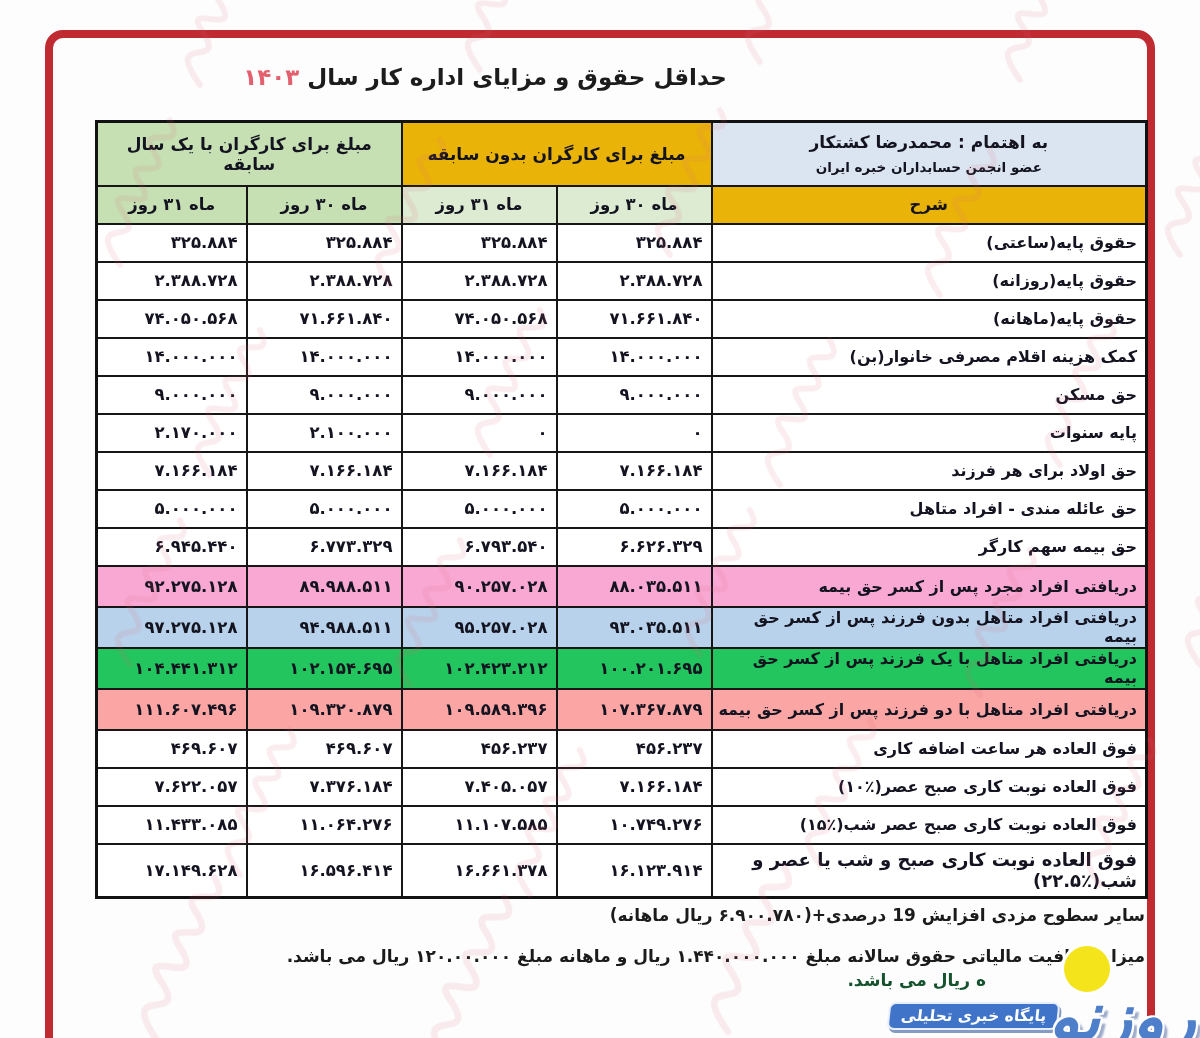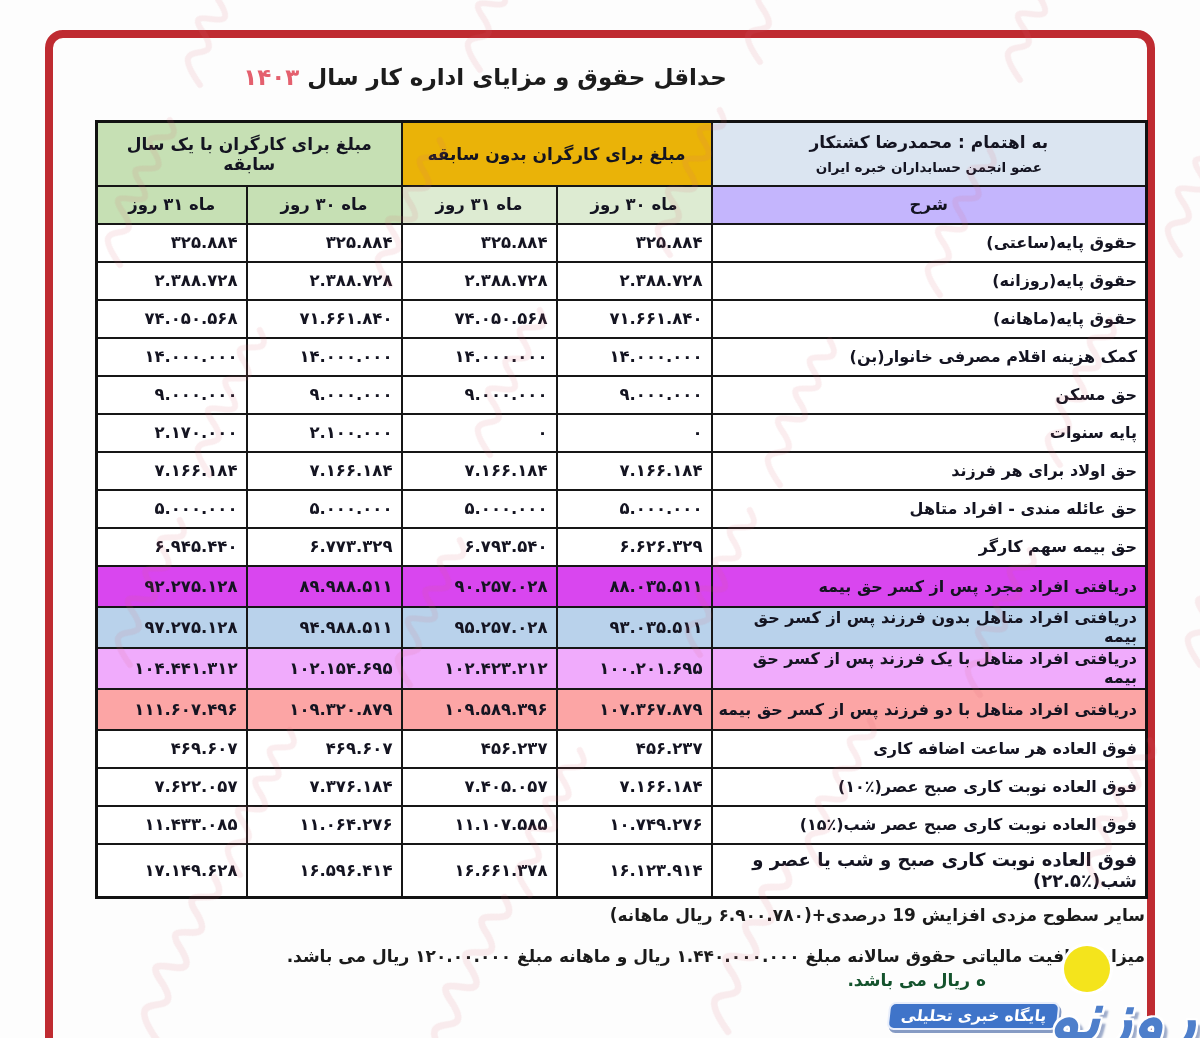--- a/index.html
+++ b/index.html
@@ -41,30 +41,30 @@
     color:#141421;
   }
   .salary-table { border:3px solid #121212; }
 
   thead tr.group-row th { height:64px; font-size:17px; }
   thead tr.sub-row th   { height:38px; font-size:16.5px; }
   .h-credit  { background:#dbe5f1; font-size:15px; line-height:1.6; }
   .h-credit .credit2 { font-size:13.5px; }
   .h-group-green { background:#c6e0b4; }
   .h-group-light { background:#eab308; }
-  .h-desc       { background:#c4b5fd; }
+  .h-desc       { background:#eab308; }
   .h-sub-light  { background:#ddebd2; }
   .h-sub-green  { background:#c6e0b4; }
 
   tbody td { height:38px; font-size:16.5px; background:#fff; }
   tbody td.lbl { text-align:right; padding-right:8px; padding-left:4px; font-size:16px;margin-left:40px; }
   tbody td.val { text-align:right; padding-right:8px; padding-left:4px; }
-  tbody tr.tint-1 td { background:#d946ef; height:41px; }
+  tbody tr.tint-1 td { background:#f9a8d4; height:41px; }
   tbody tr.tint-2 td { background:#b9d2eb; height:41px; }
-  tbody tr.tint-3 td { background:#f0abfc; height:41px; }
+  tbody tr.tint-3 td { background:#22c55e; height:41px; }
   tbody tr.tint-4 td { background:#fca5a5; height:41px; }
   tbody tr:last-child td { height:54px; }
   tbody tr:last-child td.lbl { font-size:18px; }
 
   .footer {
     position:absolute; left:95px; top:902px; width:1050px;
     direction:rtl; text-align:right;
     font-size:17px; font-weight:bold; color:#1b1b1b;
   }
   .footer p { margin:0 0 15px 0; line-height:26px; }

